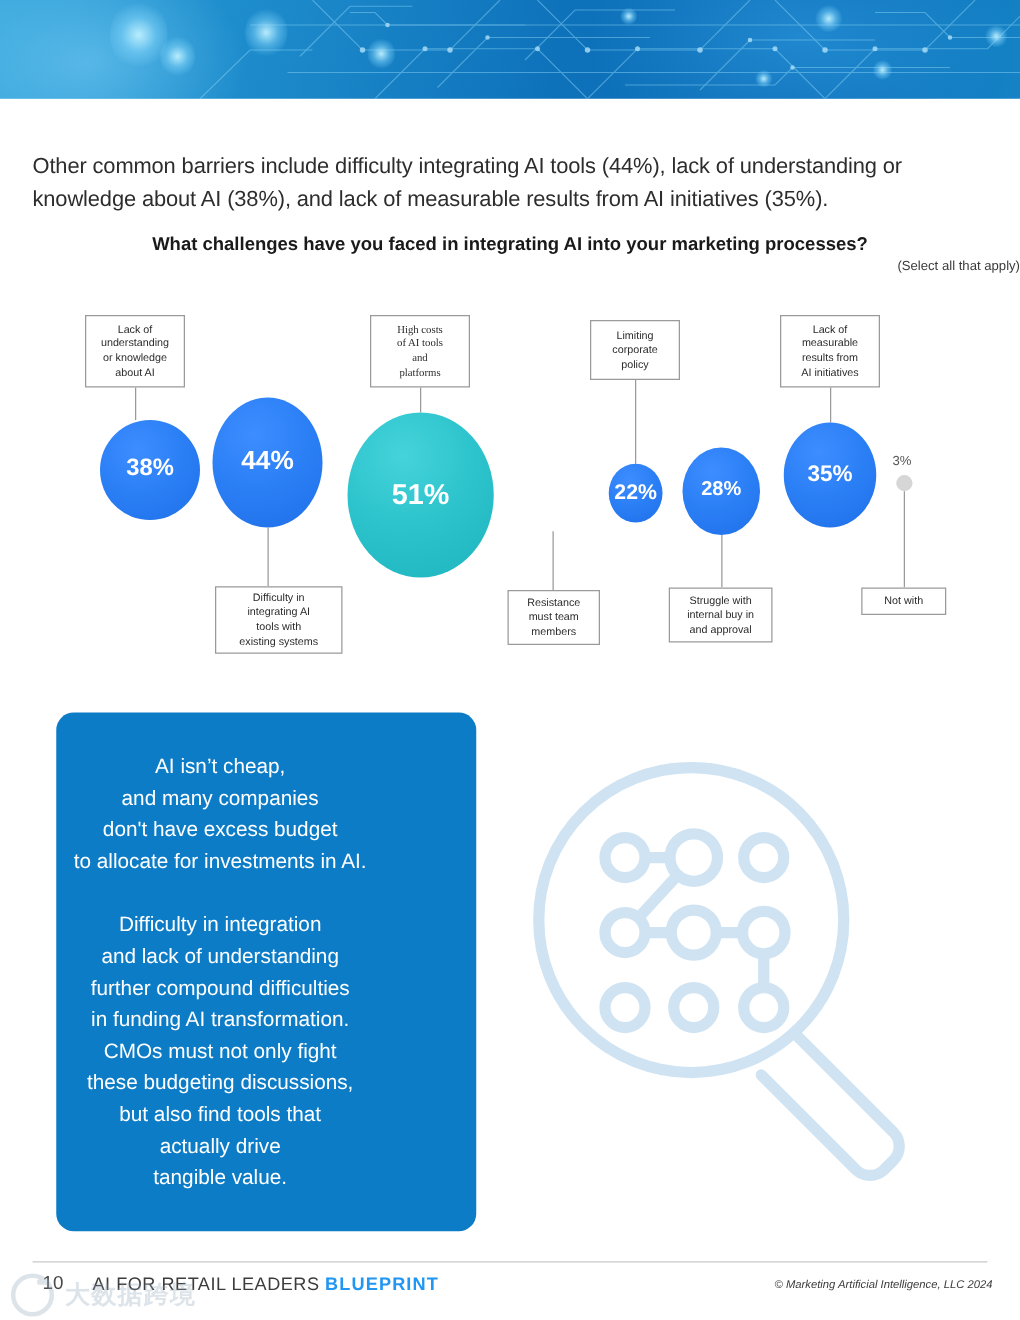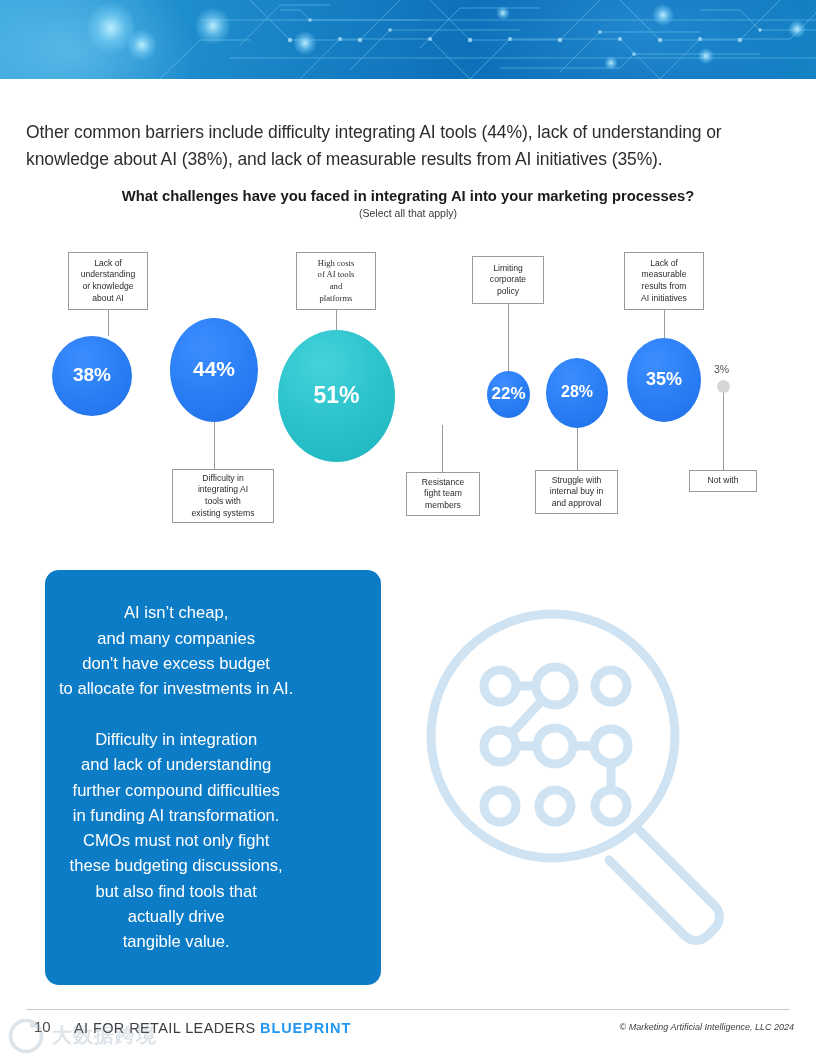--- a/index.html
+++ b/index.html
@@ -52,21 +52,21 @@
     width: 816px;
     text-align: center;
     font-size: 14.8px;
     font-weight: bold;
     color: #1a1a1a;
   }
   .chart-subtitle {
     position: absolute;
     left: 0; top: 207px;
     width: 816px;
-    text-align: center;
+    text-align: right;
     font-size: 10.5px;
     color: #3a3a3a;
   }
 
   .chart-area {
     position: absolute;
     left: 0; top: 230px;
     width: 816px; height: 300px;
   }
 
@@ -245,21 +245,21 @@
 
 <div class="chart-area">
 
   <div class="callout" style="left:68px; top:22px; width:80px; height:58px;">
     <span style="white-space:pre-line">Lack of
 understanding
 or knowledge
 about AI</span>
   </div>
   <div class="leader" style="left:108px; top:80px; height:26px;"></div>
-  <div class="bubble" style="left:52px; top:106px; width:80px; height:80px; font-size:19px;
+  <div class="bubble" style="left:80px; top:106px; width:80px; height:80px; font-size:19px;
               background: radial-gradient(circle at 38% 30%, #3d8dff 0%, #2b7ff5 48%, #1f6fe8 100%);">
     <span>38%</span>
   </div>
 
   <div class="bubble" style="left:170px; top:88px; width:88px; height:104px; font-size:21px; border-radius:50%;
               background: radial-gradient(circle at 38% 28%, #3d8dff 0%, #2b7ff5 48%, #1f6fe8 100%);">
     <span>44%</span>
   </div>
   <div class="leader" style="left:214px; top:192px; height:47px;"></div>
   <div class="callout" style="left:172px; top:239px; width:102px; height:54px;">
@@ -277,21 +277,21 @@
   </div>
   <div class="leader" style="left:336px; top:80px; height:20px;"></div>
   <div class="bubble" style="left:278px; top:100px; width:117px; height:132px; font-size:23px; border-radius:50%;
               background: radial-gradient(circle at 38% 26%, #45d3da 0%, #2cc3cc 48%, #1fb4be 100%);">
     <span>51%</span>
   </div>
 
   <div class="leader" style="left:442px; top:195px; height:47px;"></div>
   <div class="callout" style="left:406px; top:242px; width:74px; height:44px;">
     <span style="white-space:pre-line">Resistance
-fight team
+must team
 members</span>
   </div>
 
   <div class="callout" style="left:472px; top:26px; width:72px; height:48px;">
     <span style="white-space:pre-line">Limiting
 corporate
 policy</span>
   </div>
   <div class="leader" style="left:508px; top:74px; height:67px;"></div>
   <div class="bubble" style="left:487px; top:141px; width:43px; height:47px; font-size:17px; border-radius:50%;

